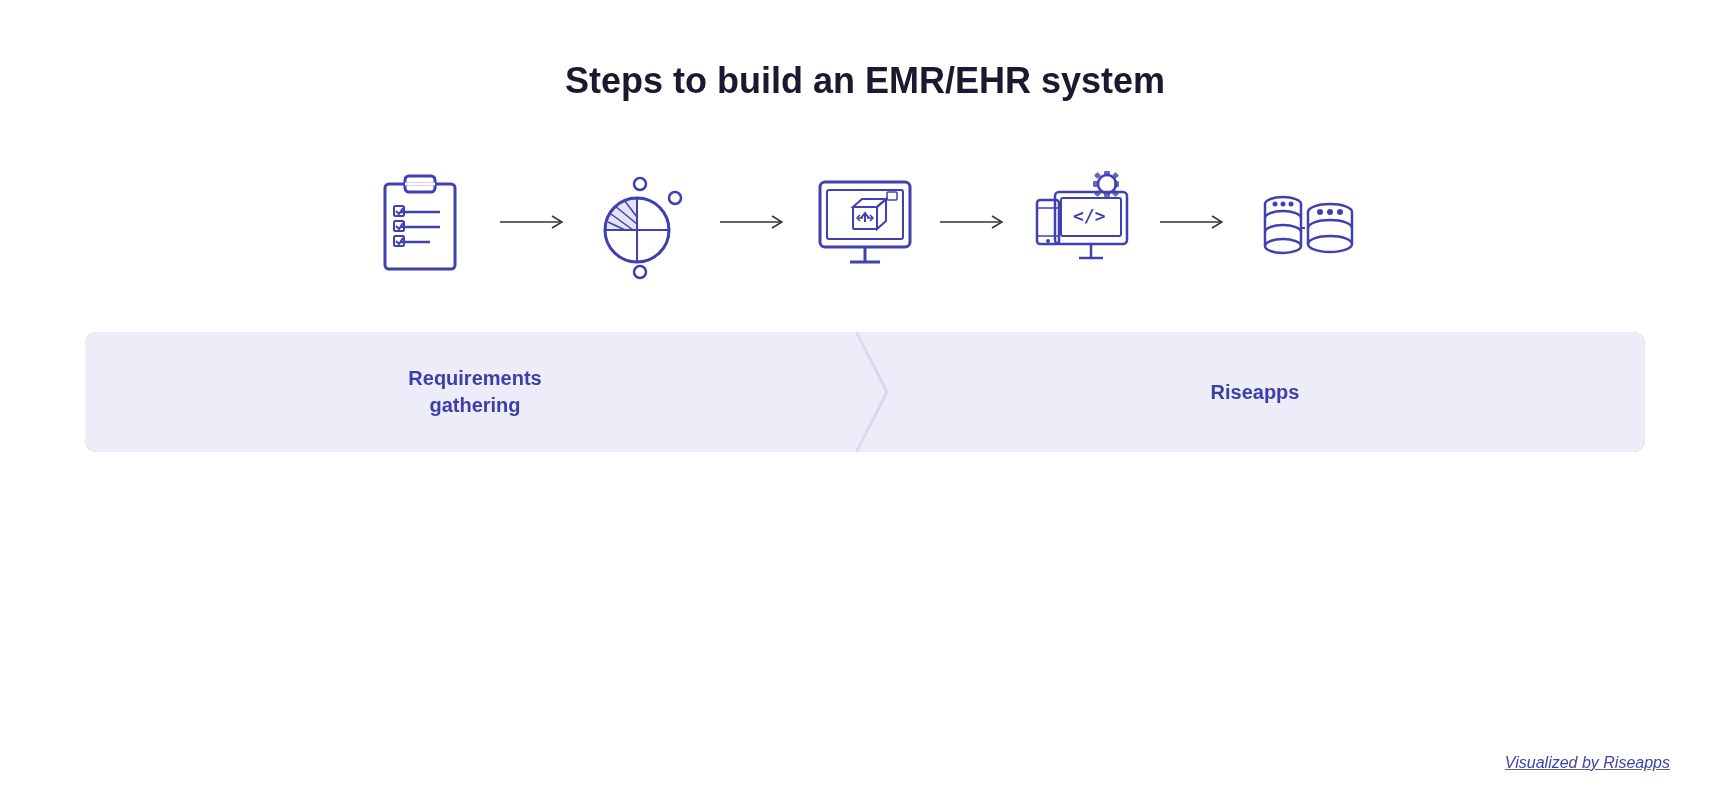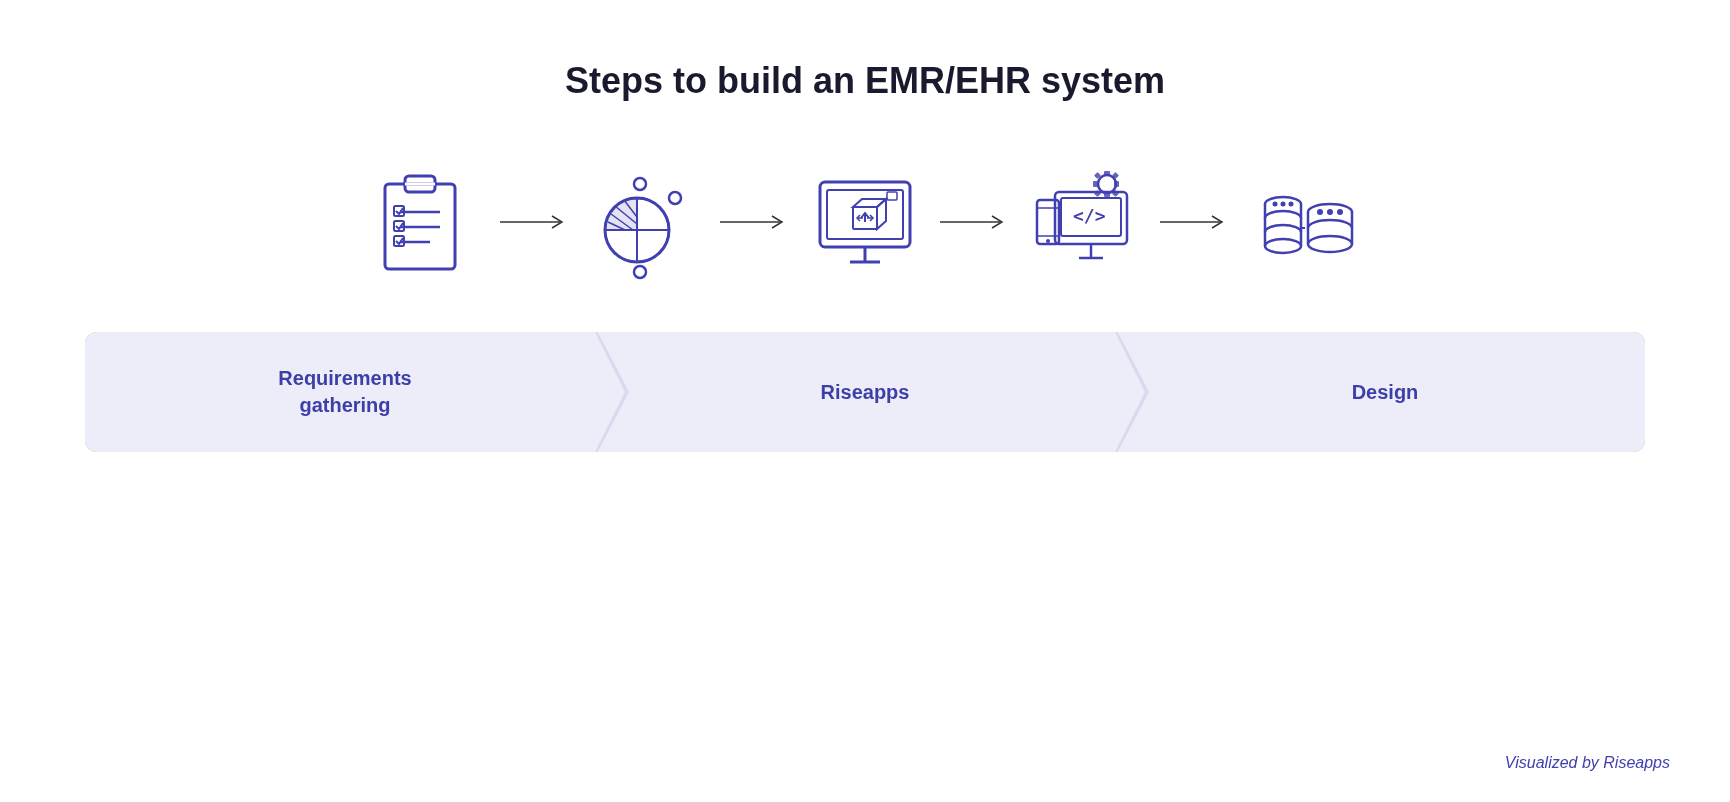--- a/index.html
+++ b/index.html
@@ -112,20 +112,21 @@
       line-height: 1.35;
       z-index: 3;
       padding: 0 15px;
     }
     .visualized-by {
       position: absolute;
       bottom: 30px;
       right: 60px;
       font-size: 16px;
       color: #666;
+      text-decoration: underline;
     }
     .visualized-by span {
       color: #4040b0;
       font-style: italic;
     }
 
     
     .icon-svg {
       width: 120px;
       height: 120px;
@@ -312,23 +313,20 @@
 <div class="steps-container">
 
   <div class="chevron-step">
     <span class="step-label">Requirements<br>gathering</span>
   </div>
 
   <div class="chevron-step">
     <span class="step-label">Riseapps</span>
   </div>
 
-  <div class="chevron-step">
-    <span class="step-label">Design</span>
-  </div>
 
 
 
 </div>
 
 <div class="visualized-by">
   <span>Visualized by </span><span style="color:#4040b0; font-style:italic;">Riseapps</span>
 </div>
 
 </body></html>

